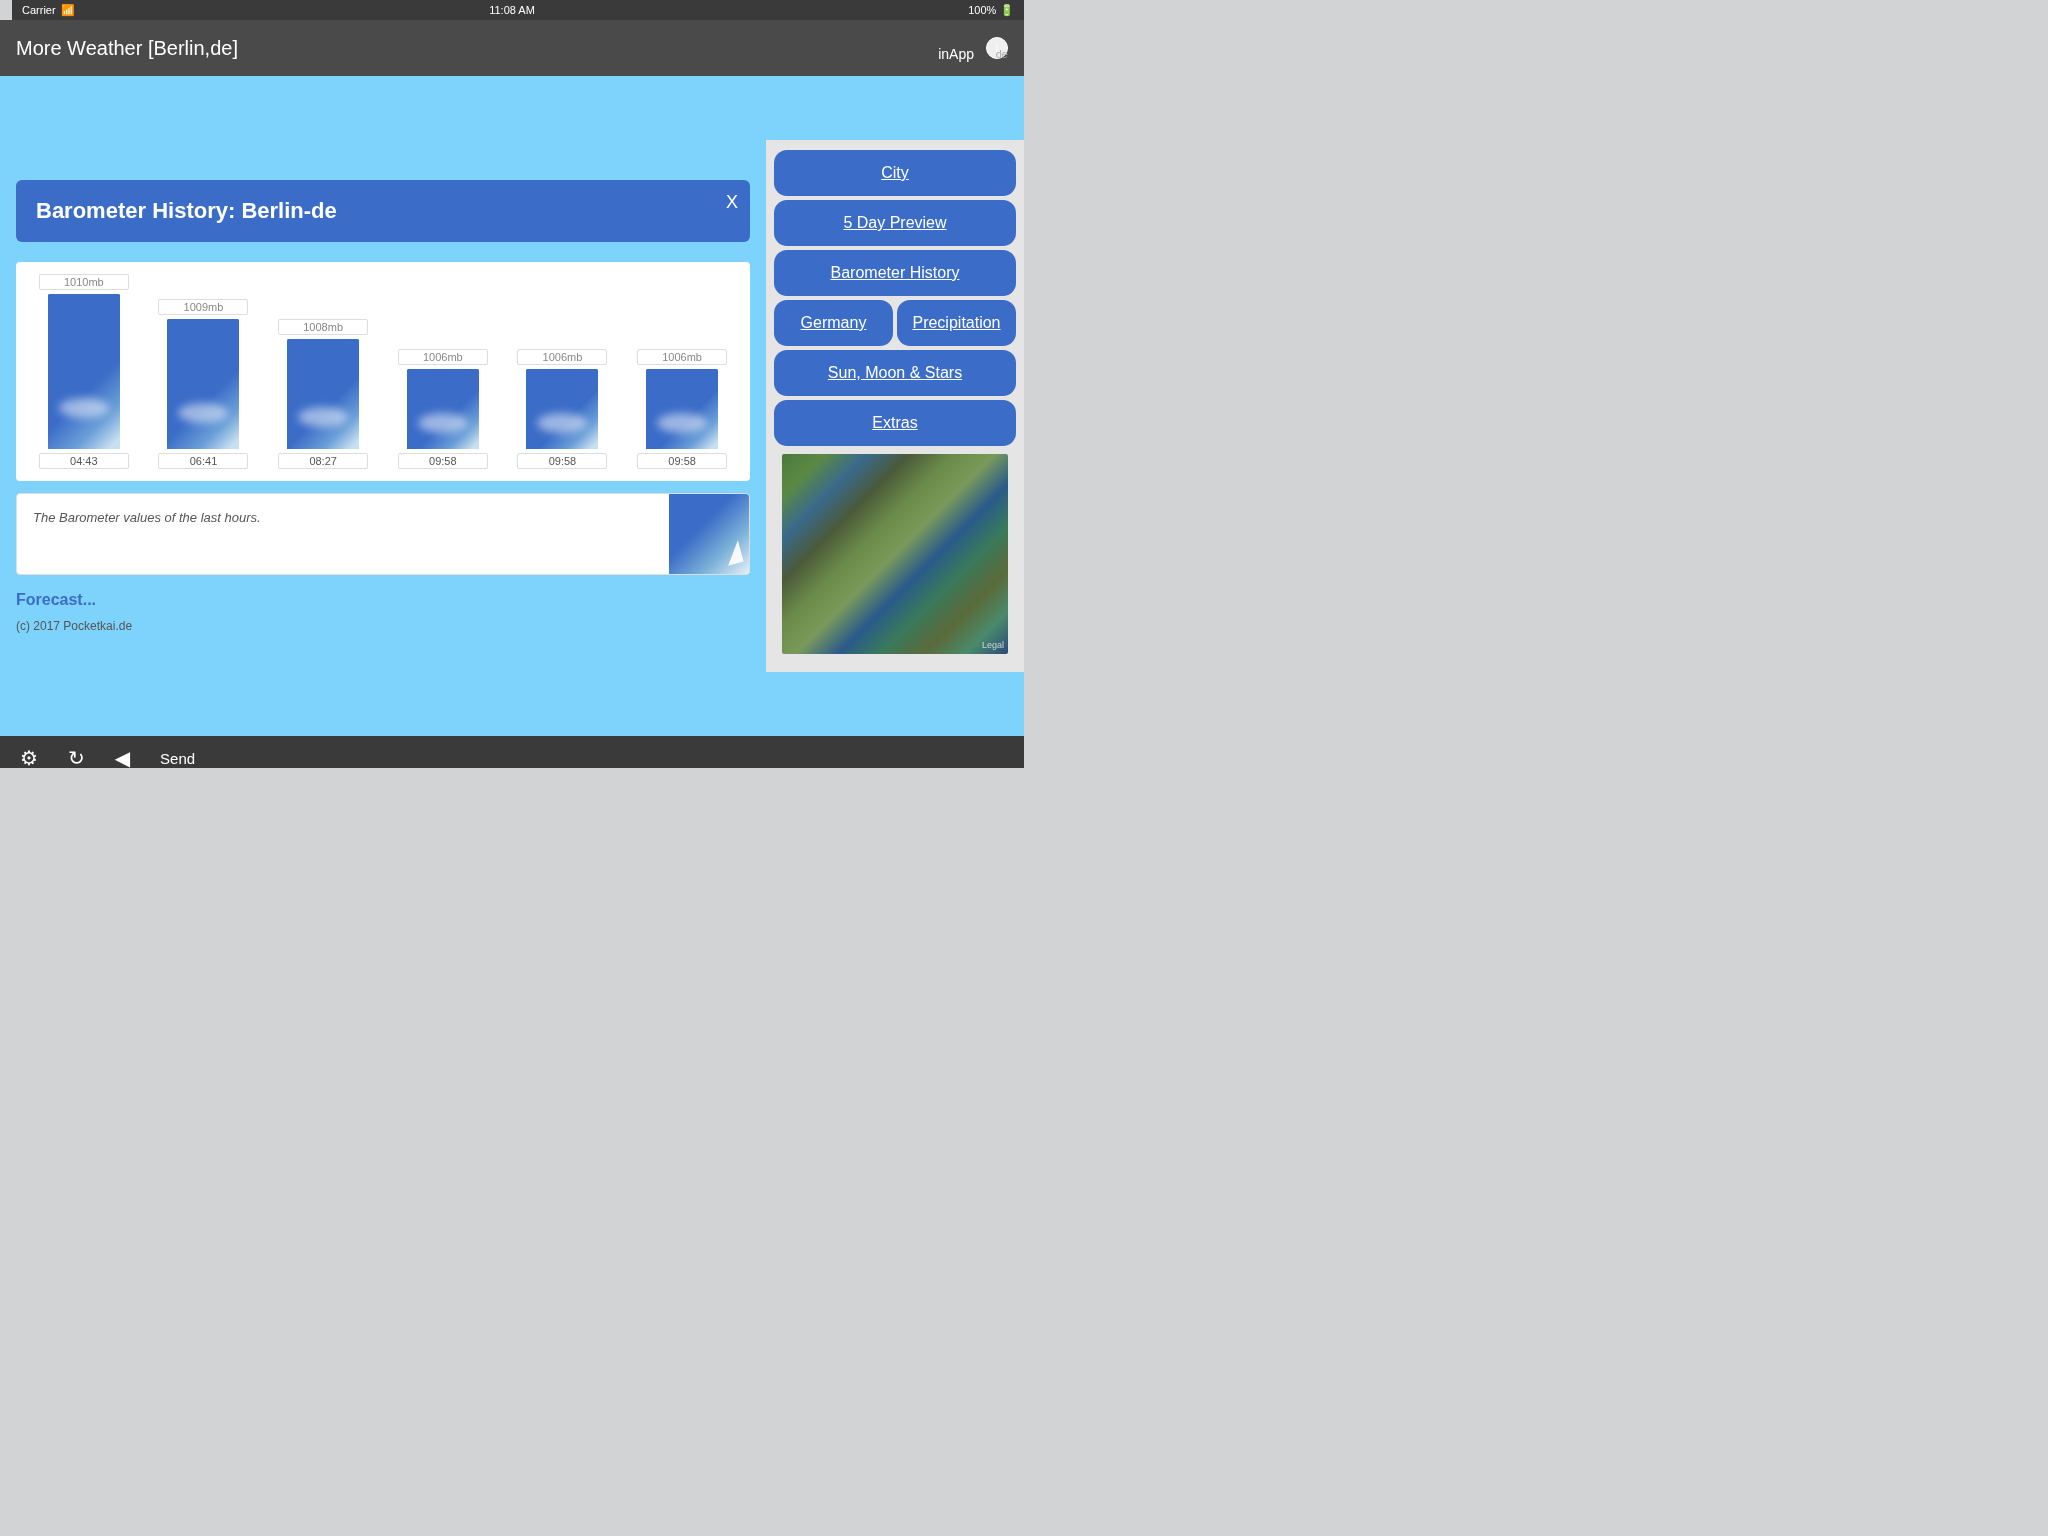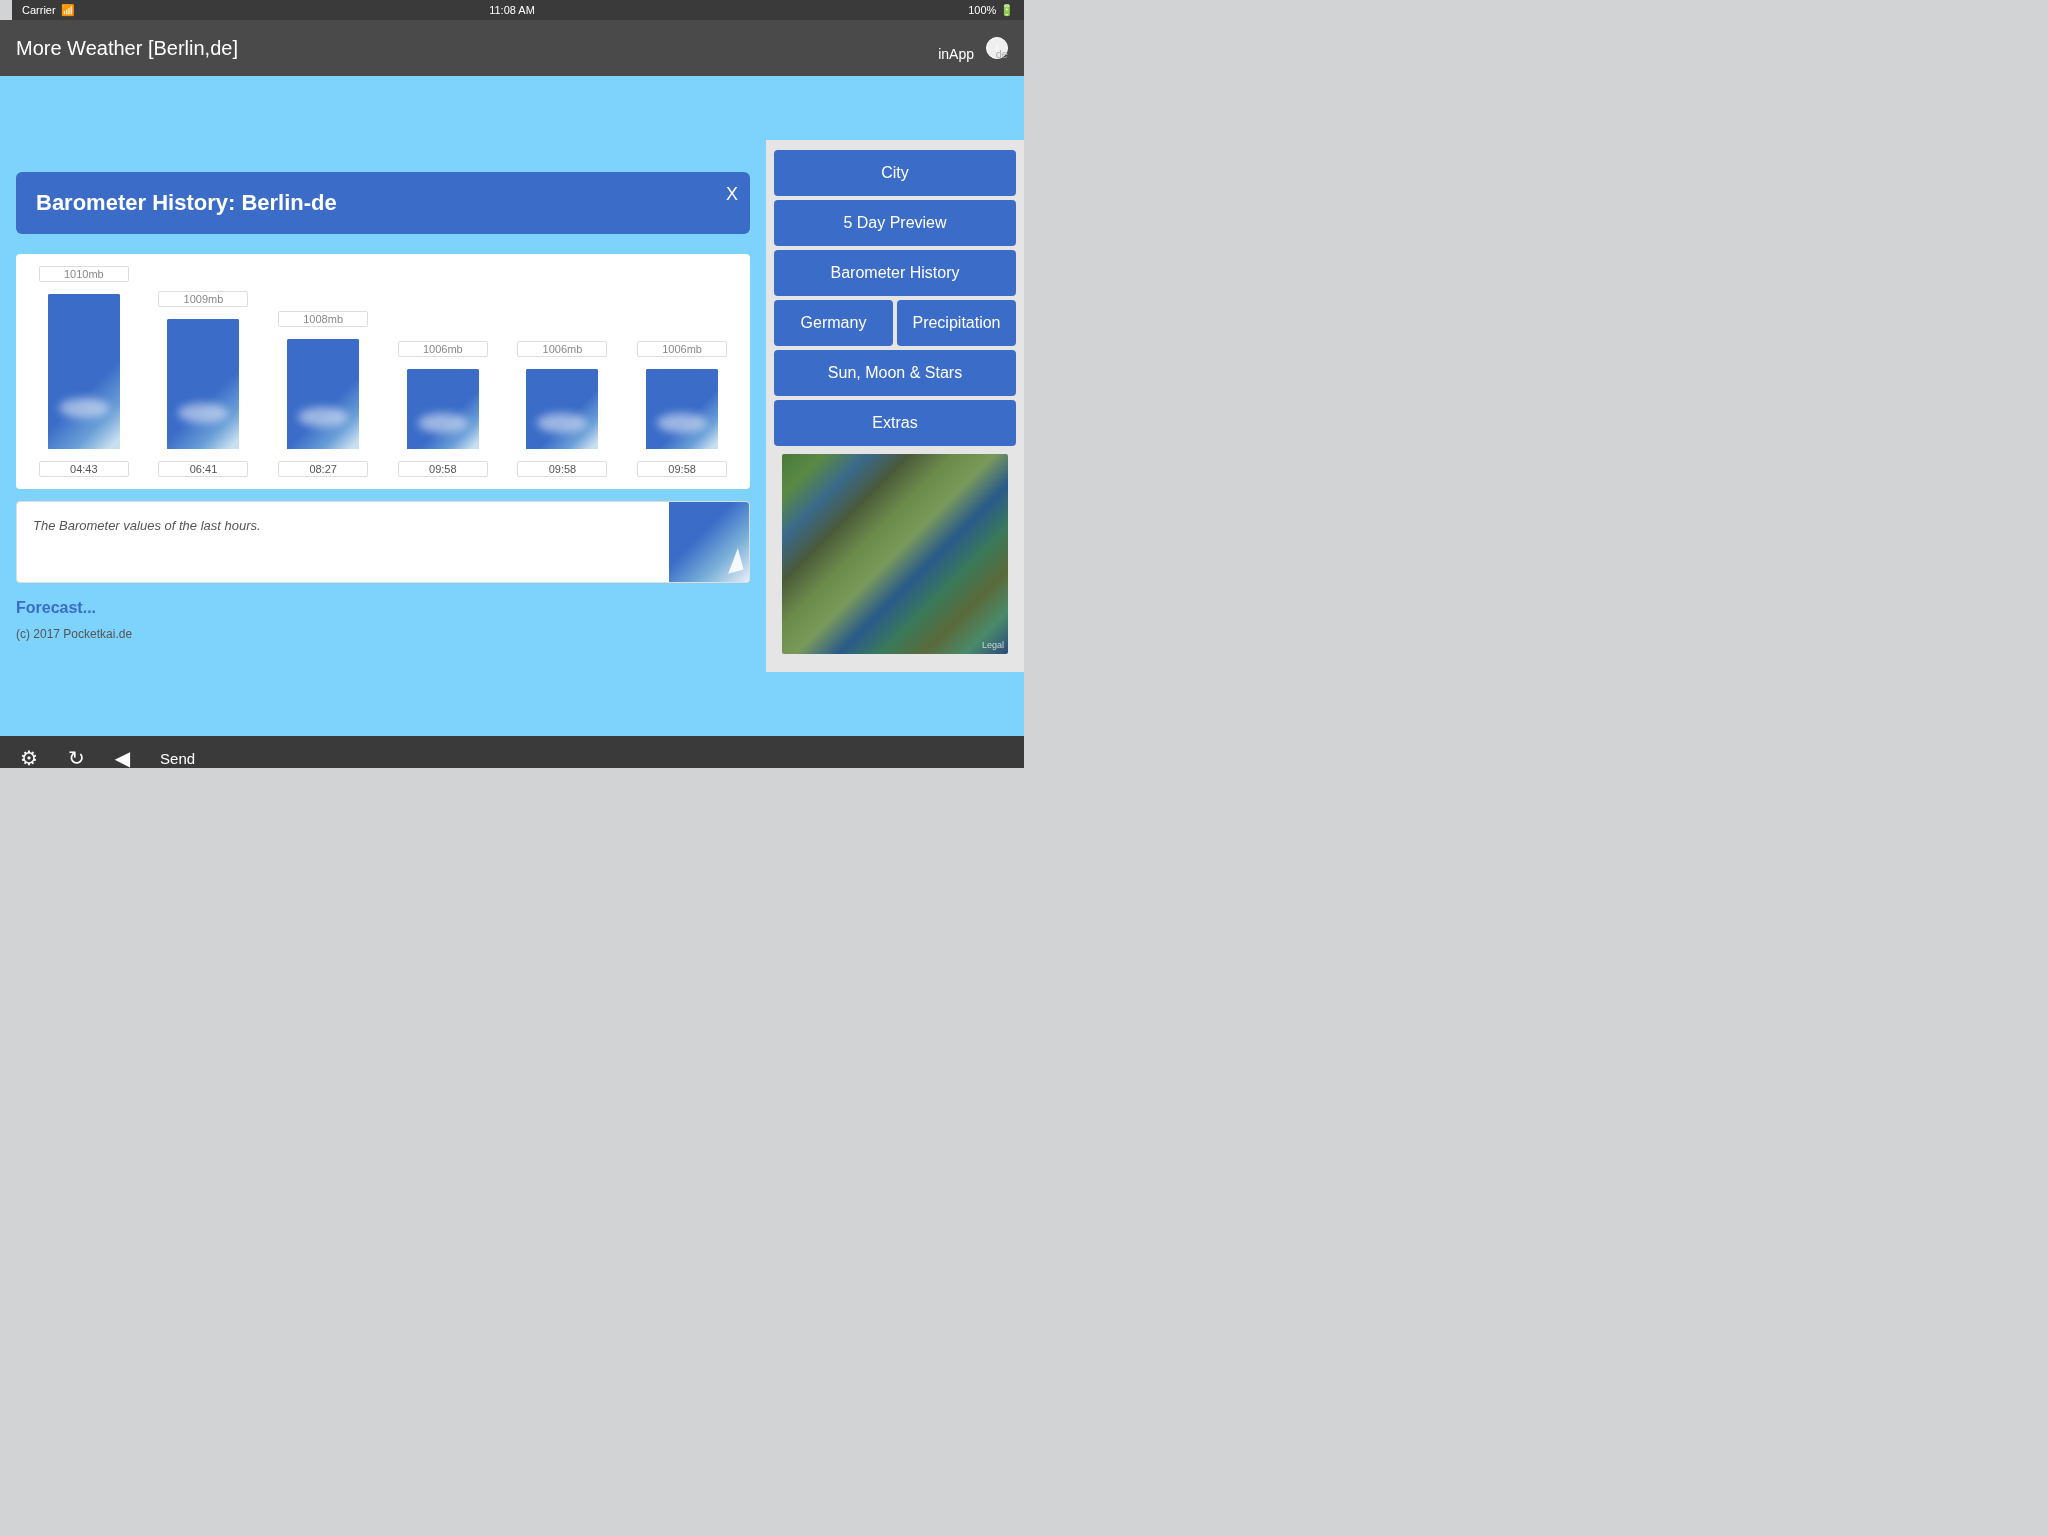--- a/index.html
+++ b/index.html
@@ -124,21 +124,21 @@
     .chart-container {
       display: flex;
       align-items: flex-end;
       justify-content: space-around;
       padding: 4px 0;
     }
     .chart-bar-wrapper {
       display: flex;
       flex-direction: column;
       align-items: center;
-      gap: 12px;
+      gap: 4px;
       width: 100px;
     }
     .chart-mb-label {
       font-size: 11px;
       color: #888;
       background: white;
       border: 1px solid #ddd;
       border-radius: 2px;
       padding: 1px 4px;
       text-align: center;
@@ -238,26 +238,27 @@
       padding: 10px 8px;
       display: flex;
       flex-direction: column;
       gap: 4px;
     }
 
     .right-btn {
       background: #3a6cc8;
       color: white;
       border: none;
-      border-radius: 4px;
+      border-radius: 13px;
       padding: 14px 10px;
       font-size: 16px;
       cursor: pointer;
       text-align: center;
       width: 100%;
+      text-decoration: underline;
     }
     .right-btn-row {
       display: flex;
       gap: 4px;
     }
     .right-btn-row .right-btn {
       flex: 1;
     }
 
     

